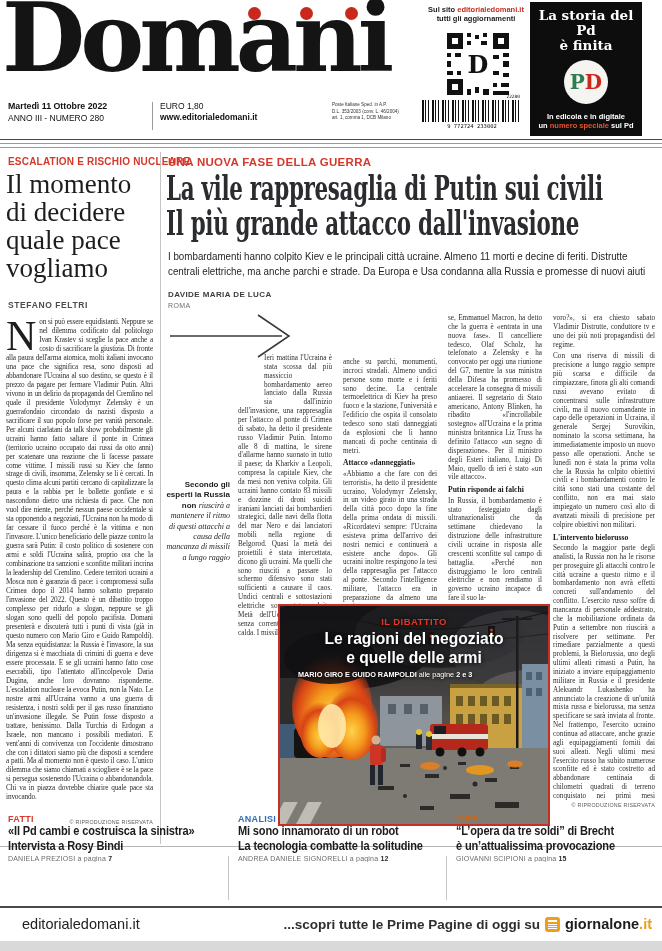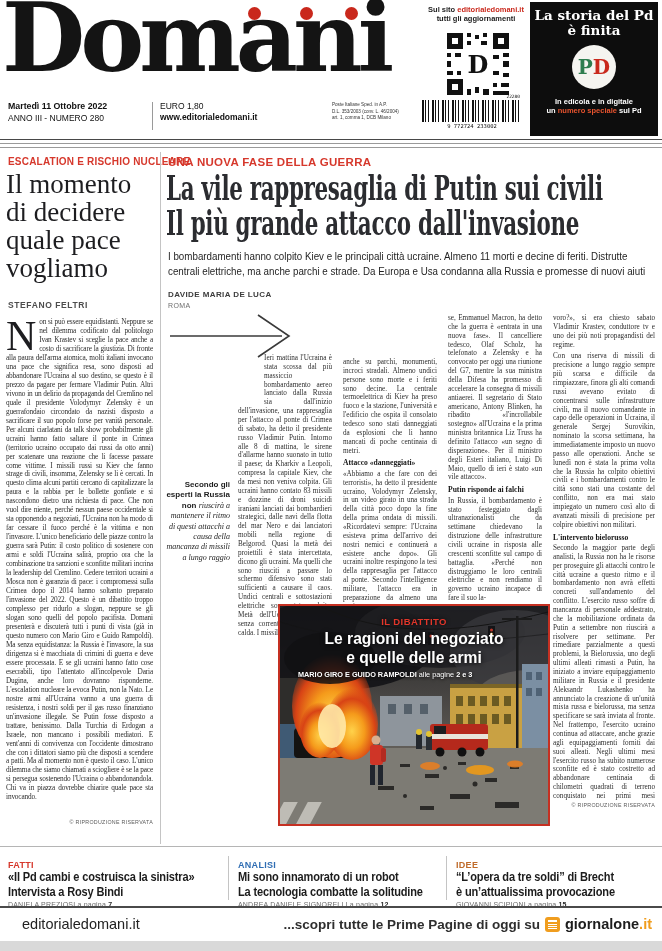--- a/index.html
+++ b/index.html
@@ -8,21 +8,21 @@
   .abs{position:absolute;}
 
   
   .masthead{left:2px;top:-10px;width:430px;height:106px;font-family:"DejaVu Serif",serif;
     font-weight:700;font-size:96px;letter-spacing:-5px;color:#141414;line-height:1.0;}
   .mast-dot{position:absolute;width:13px;height:13px;border-radius:50%;background:#c9281c;}
   .site-note{left:420px;top:5px;width:112px;text-align:center;font-size:7.5px;line-height:1.25;color:#1c1c1c;font-weight:700;}
   .site-note .lnk{color:#c9281c;}
   .qr-wrap{left:445px;top:31px;width:66px;height:66px;}
   
-  .promo{left:530px;top:2px;width:128px;height:134px;background:#0d0d0d;color:#fff;text-align:center;overflow:hidden;}
+  .promo{left:530px;top:2px;width:112px;height:134px;background:#0d0d0d;color:#fff;text-align:center;overflow:hidden;}
   .promo-title{margin-top:6px;font-family:"DejaVu Serif",serif;font-weight:700;font-size:13.5px;line-height:1.1;white-space:pre-line;}
   .promo-logo{margin:7px auto 0 auto;width:44px;height:44px;border-radius:50%;background:#f5f4f0;
     display:flex;align-items:center;justify-content:center;font-family:"DejaVu Serif",serif;font-weight:700;font-size:20px;}
   .promo-logo .p1{color:#2e7d4f;} .promo-logo .p2{color:#c9281c;}
   .promo-foot{margin-top:8px;font-size:7.5px;font-weight:700;line-height:1.3;}
   .promo-foot .hi{color:#e8542f;}
   
   .dl-date{left:8px;top:101px;font-size:8.5px;color:#111;line-height:1.35;}
   .dl-date b{font-size:8.8px;}
   .dl-vline{left:152px;top:102px;width:1px;height:28px;background:#9a9a9a;}
@@ -80,21 +80,21 @@
   .photo svg{display:block;}
   .ph-overlay{position:absolute;left:0;top:10px;width:100%;text-align:center;z-index:5;}
   .ph-kicker{font-size:9.5px;font-weight:700;color:#e2362a;text-shadow:0 0 4px rgba(0,0,0,.8);letter-spacing:.4px;}
   .ph-title{margin-top:2px;color:#fff;font-weight:700;font-size:17px;line-height:1.12;
     transform:scaleX(.92);transform-origin:50% 0;text-shadow:0 1px 5px rgba(0,0,0,.9);}
   .ph-byline{margin:3px 0 0 10px;text-align:left;font-size:7.3px;color:#fff;text-shadow:0 1px 3px rgba(0,0,0,.9);padding-left:8px;}
   .ph-byline .nm{font-weight:700;} .ph-byline .pg{font-weight:700;}
 
   
   .teaser-rule-top{top:846px;}
-  .teaser{top:860px;height:48px;overflow:hidden;}
+  .teaser{top:814px;height:48px;overflow:hidden;}
   .tz1{left:8px;width:214px;} .tz2{left:238px;width:202px;} .tz3{left:456px;width:200px;}
   .tz-vl1{left:228px;top:856px;height:44px;}
   .tz-vl2{left:446px;top:856px;height:44px;}
   .teaser .tk{font-size:9px;font-weight:700;letter-spacing:.3px;}
   .tk-red{color:#d6382c;} .tk-blue{color:#2f6db3;} .tk-orange{color:#bf6b2a;}
   .teaser .tl{white-space:nowrap;transform:scaleX(.85);transform-origin:0 0;
     font-size:13px;font-weight:700;color:#1c1c1c;line-height:1.12;height:14.5px;letter-spacing:-.2px;}
   .teaser .tb{margin-top:2px;font-size:7px;color:#6b6b6b;letter-spacing:.2px;}
   .teaser .tb .pg{font-weight:700;color:#2c2c2c;}
 
@@ -243,21 +243,21 @@
     <div class="sub">Attacco «danneggiati»</div>
     <p>«Abbiamo a che fare con dei terroristi», ha detto il presidente ucraino, Volodymyr Zelensky, in un video girato in una strada della città poco dopo la fine della prima ondata di missili. «Ricordatevi sempre: l'Ucraina esisteva prima dell'arrivo dei nostri nemici e continuerà a esistere anche dopo». Gli ucraini inoltre respingono la tesi della rappresaglia per l'attacco al ponte. Secondo l'intelligence militare, l'attacco era in preparazione da almeno una settimana.</p>
     <p>La condanna dell'attacco è stata unanime da parte degli alleati dell'Ucraina. Il presidente france-</p>
   </div>
   <div class="abs bodytxt col col3">
     <p>se, Emmanuel Macron, ha detto che la guerra è «entrata in una nuova fase». Il cancelliere tedesco, Olaf Scholz, ha telefonato a Zelensky e ha convocato per oggi una riunione del G7, mentre la sua ministra della Difesa ha promesso di accelerare la consegna di missili antiaerei. Il segretario di Stato americano, Antony Blinken, ha ribadito «l'incrollabile sostegno» all'Ucraina e la prima ministra britannica Liz Truss ha definito l'attacco «un segno di disperazione». Per il ministro degli Esteri italiano, Luigi Di Maio, quello di ieri è stato «un vile attacco».</p>
     <div class="sub">Putin risponde ai falchi</div>
     <p>In Russia, il bombardamento è stato festeggiato dagli ultranazionalisti che da settimane chiedevano la distruzione delle infrastrutture civili ucraine in risposta alle crescenti sconfitte sul campo di battaglia. «Perché non distruggiamo le loro centrali elettriche e non rendiamo il governo ucraino incapace di fare il suo la-</p>
   </div>
   <div class="abs bodytxt col col4">
-    <p>voro?», si era chiesto sabato Vladimir Krastev, conduttore tv e uno dei più noti propagandisti del regime.</p>
+    <p>voro?», si era chiesto sabato Vladimir Distrutte, conduttore tv e uno dei più noti propagandisti del regime.</p>
     <p>Con una riserva di missili di precisione a lungo raggio sempre più scarsa e difficile da rimpiazzare, finora gli alti comandi russi avevano evitato di concentrarsi sulle infrastrutture civili, ma il nuovo comandante in capo delle operazioni in Ucraina, il generale Sergej Surovikin, nominato la scorsa settimana, ha immediatamente imposto un nuovo passo alle operazioni. Anche se lunedì non è stata la prima volta che la Russia ha colpito obiettivi civili e i bombardamenti contro le città sono stati una costante del conflitto, non era mai stato impiegato un numero così alto di avanzati missili di precisione per colpire obiettivi non militari.</p>
     <div class="sub">L'intervento bielorusso</div>
     <p>Secondo la maggior parte degli analisti, la Russia non ha le risorse per proseguire gli attacchi contro le città ucraine a questo ritmo e il bombardamento non avrà effetti concreti sull'andamento del conflitto. L'esercito russo soffre di mancanza di personale addestrato, che la mobilitazione ordinata da Putin a settembre non riuscirà a risolvere per settimane. Per rimediare parzialmente a questi problemi, la Bielorussia, uno degli ultimi alleati rimasti a Putin, ha iniziato a inviare equipaggiamento militare in Russia e il presidente Aleksandr Lukashenko ha annunciato la creazione di un'unità mista russa e bielorussa, ma senza specificare se sarà inviata al fronte. Nel frattempo, l'esercito ucraino continua ad attaccare, anche grazie agli equipaggiamenti forniti dai suoi alleati. Negli ultimi mesi l'esercito russo ha subito numerose sconfitte ed è stato costretto ad abbandonare centinaia di chilometri quadrati di terreno conquistato nei primi mesi dell'invasione. Secondo un militare ucraino interpellato dal New York Times, gli effetti del bombardamento su questa situazione saranno «zero».</p>
   </div>
   <div class="abs copyright ma-copy">© RIPRODUZIONE RISERVATA</div>
 
   <div class="abs photo">
     <svg width="268" height="218" viewBox="0 0 268 218">
       <defs>
         <linearGradient id="smoke" x1="0" y1="0" x2="0" y2="1">

